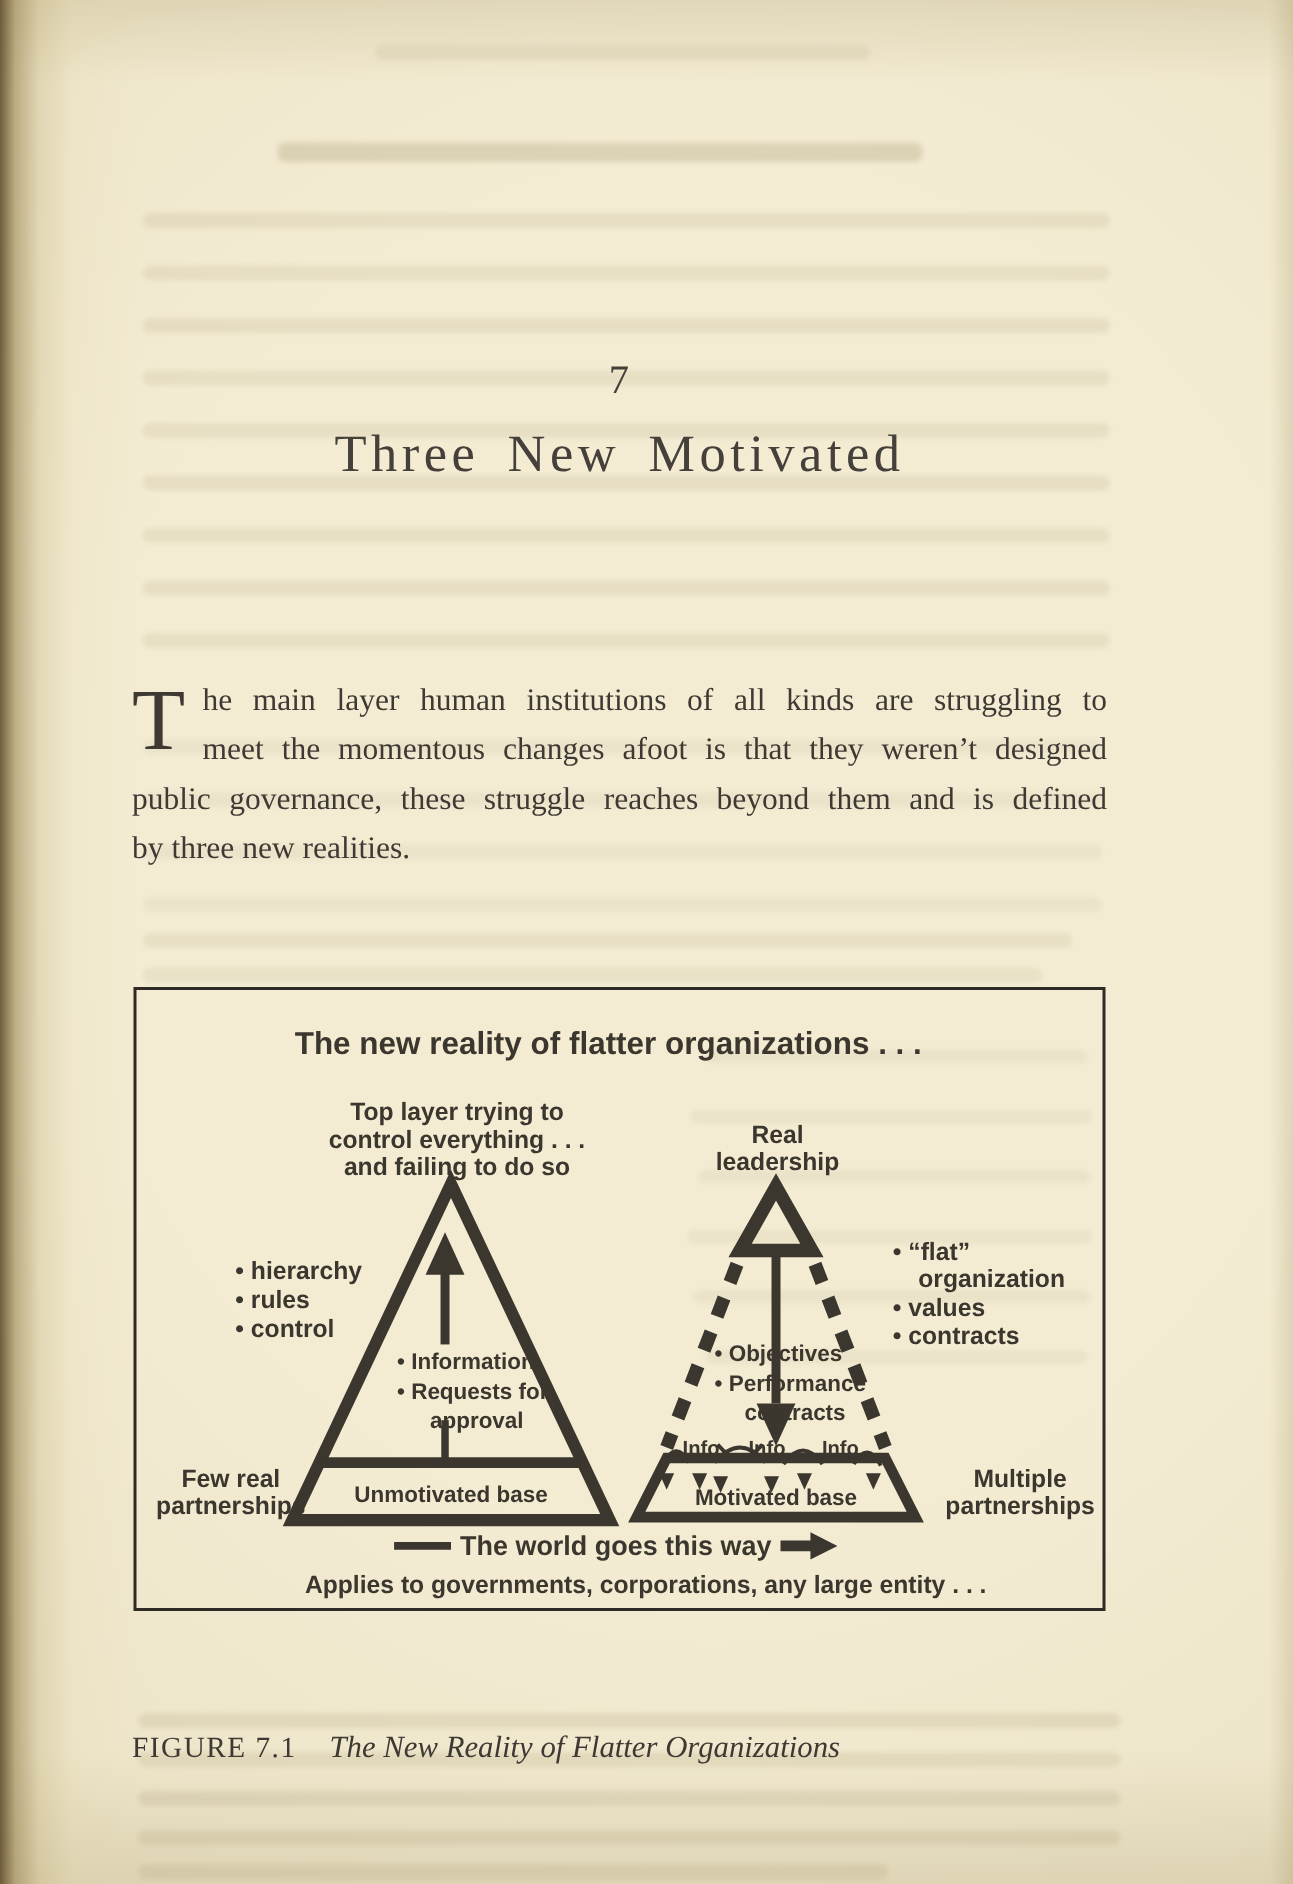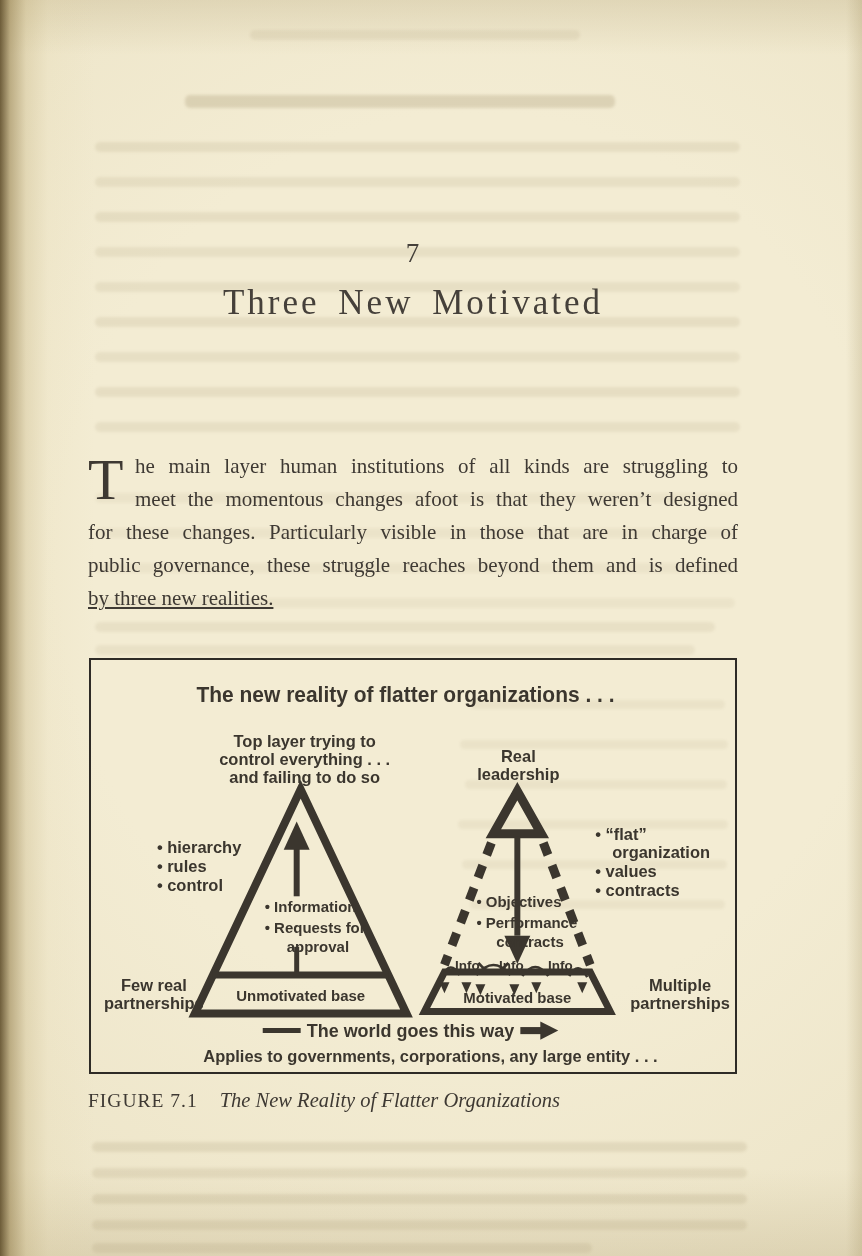--- a/index.html
+++ b/index.html
@@ -27,29 +27,29 @@
   .body-par{position:absolute; left:88px; top:450px; width:650px; color:#3e3933;}
   .drop-cap{
     position:absolute; left:0px; top:4px; font-size:58px; line-height:0.88;
     color:#3e3933; font-family:"Liberation Serif",serif;
   }
   .bline{
     font-size:21px; line-height:33px; white-space:nowrap;
     text-align:justify; text-align-last:justify;
   }
   .bline.indented{padding-left:47px;}
-  .bline.last{text-align:center; text-align-last:left;text-decoration:underline;}
+  .bline.last{text-align:center; text-align-last:left;}
   .figure-box{
     position:absolute; left:89px; top:658px; width:648px; height:416px;
     border:2px solid #2e2b26; box-sizing:border-box;
   }
   .figure-box svg{display:block; width:100%; height:100%;}
   .fig-t{font-family:"Liberation Sans",sans-serif; font-weight:bold; fill:#3b362e;}
   .caption{
-    position:absolute; left:88px; top:1089px; width:660px; color:#3e3933;
+    position:absolute; left:88px; top:1154px; width:660px; color:#3e3933;
     font-size:19.5px; white-space:nowrap;
   }
   .caption .cap-label{letter-spacing:1px; margin-right:22px;}
   .caption .cap-title{font-style:italic; font-size:20.5px;}
   .ink{stroke:#3b362e;}
 </style>
 </head>
 <body>
 
 <div class="page">
@@ -85,21 +85,20 @@
       <div class="ghost" style="top: 1243px; left: 92px; width: 500px; height: 10px; opacity: 0.12;"></div>
     </div>
 
   <div class="chapter-number">7</div>
   <div class="chapter-title">Three New Motivated</div>
 
   <div class="body-par">
     <span class="drop-cap">T</span>
     <div class="bline indented">he main layer human institutions of all kinds are struggling to</div>
     <div class="bline indented">meet the momentous changes afoot is that they weren’t designed</div>
-    <div class="bline">for these changes. Particularly visible in those that are in charge of</div>
     <div class="bline">public governance, these struggle reaches beyond them and is defined</div>
     <div class="bline last">by three new realities.</div>
   </div>
 
   <div class="figure-box">
     <svg viewBox="0 0 645 408" preserveAspectRatio="none">
 
       <text class="fig-t" x="315" y="42" text-anchor="middle" font-size="21">The new reality of flatter organizations . . .</text>
 
       <text class="fig-t" x="214" y="86" text-anchor="middle" font-size="16.5">Top layer trying to</text>

